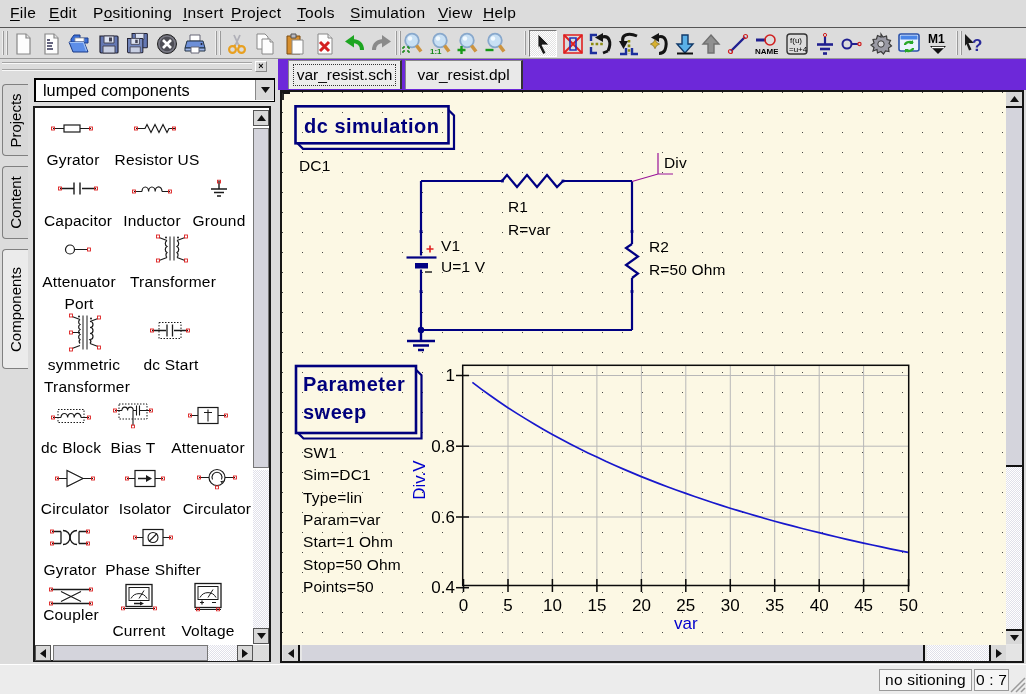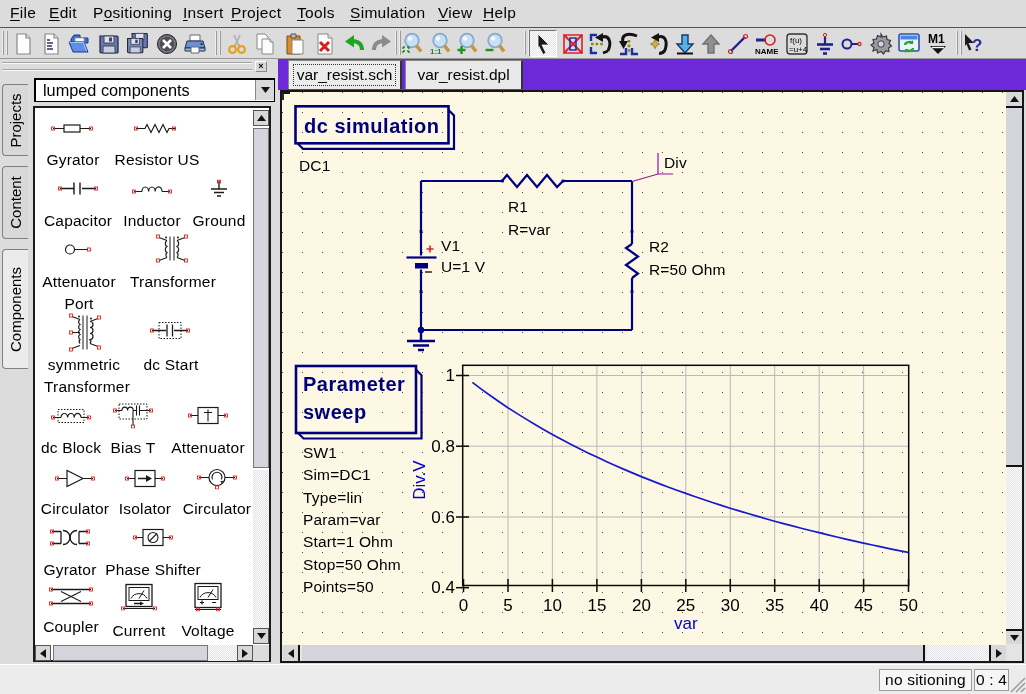--- a/index.html
+++ b/index.html
@@ -493,21 +493,21 @@
       <div class="clabel" style="left:136px;top:248px">dc Start</div>
       <div class="clabel" style="left:52px;top:270px">Transformer</div>
       <div class="clabel" style="left:36px;top:331px">dc Block</div>
       <div class="clabel" style="left:98px;top:331px">Bias T</div>
       <div class="clabel" style="left:173px;top:331px">Attenuator</div>
       <div class="clabel" style="left:40px;top:392px">Circulator</div>
       <div class="clabel" style="left:110px;top:392px">Isolator</div>
       <div class="clabel" style="left:182px;top:392px">Circulator</div>
       <div class="clabel" style="left:35px;top:453px">Gyrator</div>
       <div class="clabel" style="left:118px;top:453px">Phase Shifter</div>
-      <div class="clabel" style="left:36px;top:510px">Coupler</div>
+      <div class="clabel" style="left:36px;top:498px">Coupler</div>
       <div class="clabel" style="left:104px;top:514px">Current</div>
       <div class="clabel" style="left:173px;top:514px">Voltage</div>
       <div class="sb-btn" style="left:218px;top:2px;width:16px;height:16px;border:1px solid #555">
         <svg width="9" height="6">
           <path d="M0 6h9L4.5 0z" fill="#111"></path>
         </svg>
       </div>
       <div class="thumb" style="left:218px;top:20px;width:16px;height:340px;border:1px solid #777"></div>
       <div class="dither abs" style="left:218px;top:362px;width:16px;height:158px"></div>
       <div class="sb-btn" style="left:218px;top:520px;width:16px;height:16px;border:1px solid #555">
@@ -670,17 +670,17 @@
     <div class="dither abs" style="left:645px;top:553px;width:62px;height:16px"></div>
     <div class="sb-btn" style="left:707px;top:553px;width:17px;height:16px;border-left:2px solid #111">
       <svg width="6" height="9">
         <path d="M0 0v9l6-4.5z" fill="#111"></path>
       </svg>
     </div>
     <div class="abs" style="left:724px;top:553px;width:16px;height:16px;background:#e4e4e4"></div>
   </div>
 <div id="statusbar" class="abs">
 <div class="spanel" style="left:879px;width:93px">no sitioning</div>
-<div class="spanel" style="left:974px;width:35px">0 : 4</div>
+<div class="spanel" style="left:974px;width:35px">0 : 7</div>
 <svg class="abs" style="left:1010px;top:12px" width="16" height="16">
       <path d="M15 1L1 15M15 6L6 15M15 11L11 15" stroke="#9a9a9a" stroke-width="1.5" fill="none"></path>
     </svg>
 </div>
 
 </body></html>

